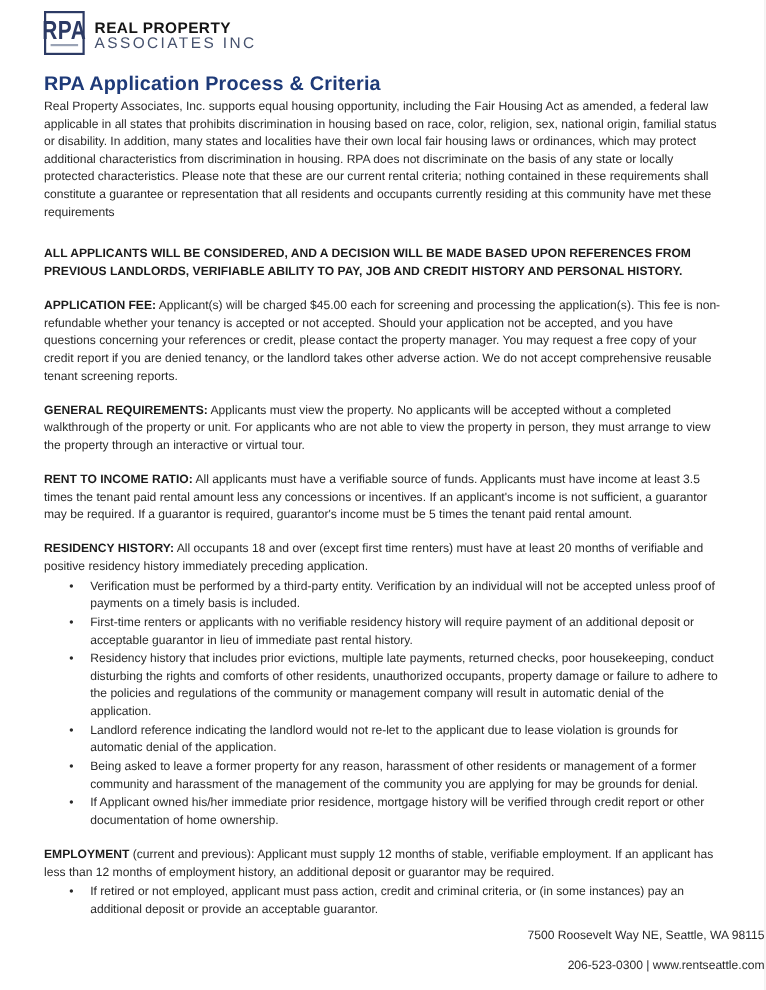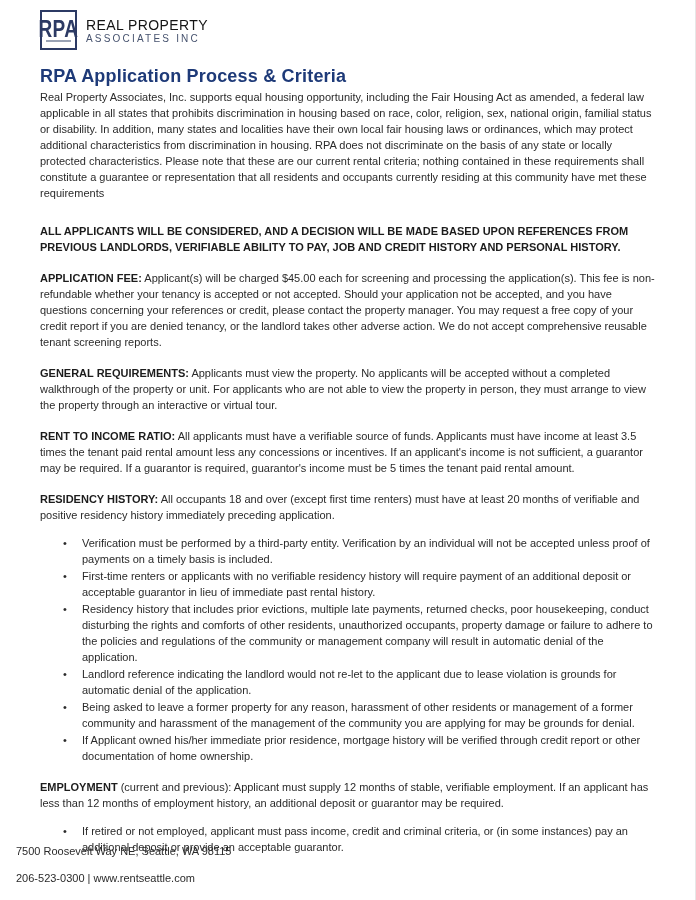--- a/index.html
+++ b/index.html
@@ -29,63 +29,63 @@
     gap: 2px;
     background: #fff;
   }
   .logo-mono {
     font-weight: 700; font-size: 19px; line-height: 19px;
     letter-spacing: 0.5px; color: #2c3a64;
     transform: scaleY(1.25);
   }
   .logo-fineprint { width: 25px; height: 2px; background: #9aa3b5; }
   .logo-name {
-    font-weight: 400; font-size: 14px; line-height: 16px;
+    font-weight: 700; font-size: 14px; line-height: 16px;
     color: #141414; letter-spacing: 0.4px;
   }
   .logo-assoc {
-    font-size: 10px; line-height: 10px; color: #46527０;
+    font-size: 14px; line-height: 10px; color: #46527０;
     color: #46526e; letter-spacing: 2.2px; margin-top: 1px;
   }
 
   
   .page-title {
     margin-top: 13px;
     font-size: 18px; line-height: 26px;
     font-weight: 700;
     color: #1e3a78;
     letter-spacing: 0.2px;
   }
 
   
   .intro { }
   .notice { margin-top: 22px; font-weight: 700; color: #1c1c1c; }
   .section { margin-top: 15px; }
   .sec-heading { font-weight: 700; color: #1c1c1c; margin-top: 20px; }
   .sec-body { white-space: pre-line; }
 
-  ul.bullets { list-style: none; margin-top: 12px; }
+  ul.bullets { list-style: none; margin-top: 2px; }
   ul.bullets li {
     position: relative;
     padding-left: 42px;
     margin-top: 1px;
   }
   ul.bullets li::before {
     content: "\2022";
     position: absolute;
     left: 23px; top: 0;
     font-size: 11px;
     color: #2a2a2a;
   }
 
   
   .footer {
     position: absolute;
     left: 16px; right: 0; bottom: 8px;
-    text-align: left;
+    text-align: right;
     color: #2a2a2a;
   }
   .footer p { margin: 0; line-height: 27px; }
 </style>
 </head>
 <body>
 
 <div class="page">
 
   <div class="logo-row">
@@ -126,21 +126,21 @@
       <li>Residency history that includes prior evictions, multiple late payments, returned checks, poor housekeeping, conduct disturbing the rights and comforts of other residents, unauthorized occupants, property damage or failure to adhere to the policies and regulations of the community or management company will result in automatic denial of the application.</li>
       <li>Landlord reference indicating the landlord would not re-let to the applicant due to lease violation is grounds for automatic denial of the application.</li>
       <li>Being asked to leave a former property for any reason, harassment of other residents or management of a former community and harassment of the management of the community you are applying for may be grounds for denial.</li>
       <li>If Applicant owned his/her immediate prior residence, mortgage history will be verified through credit report or other documentation of home ownership.</li>
     </ul>
   </div>
 
   <div class="section">
     <p><span class="sec-heading">EMPLOYMENT</span> <span class="sec-body">(current and previous): Applicant must supply 12 months of stable, verifiable employment. If an applicant has less than 12 months of employment history, an additional deposit or guarantor may be required.</span></p>
     <ul class="bullets">
-      <li>If retired or not employed, applicant must pass income, credit and criminal criteria, or (in some instances) pay an additional deposit or provide an acceptable guarantor.</li>
+      <li>If retired or not employed, applicant must pass action, credit and criminal criteria, or (in some instances) pay an additional deposit or provide an acceptable guarantor.</li>
     </ul>
   </div>
 
   <div class="footer">
     <p>7500 Roosevelt Way NE, Seattle, WA 98115</p>
     <p>206-523-0300 | www.rentseattle.com</p>
   </div>
 
 </div>
 

